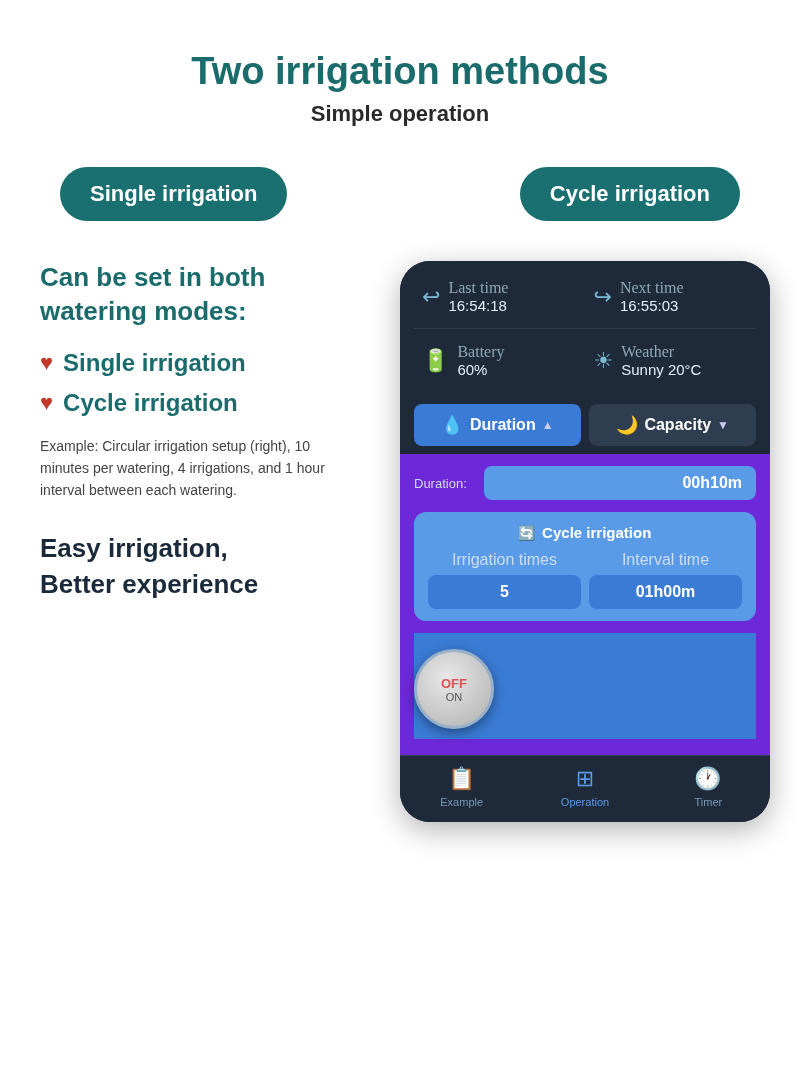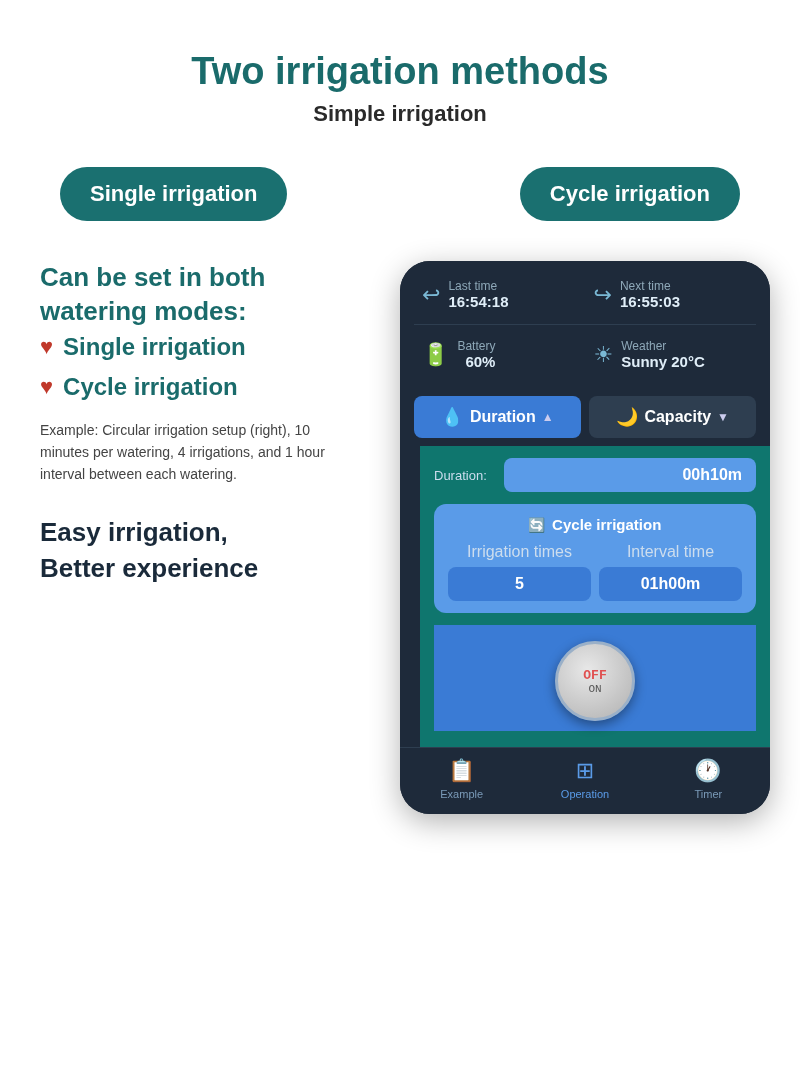--- a/index.html
+++ b/index.html
@@ -64,21 +64,21 @@
     .left-col {
       flex: 1;
       padding-right: 10px;
     }
 
     .can-be-set {
       font-size: 26px;
       font-weight: bold;
       color: #1a6b6b;
       line-height: 1.3;
-      margin-bottom: 4px;
+      margin-bottom: 20px;
     }
 
     .bullet-item {
       display: flex;
       align-items: center;
       gap: 10px;
       margin-bottom: 12px;
     }
     .heart-icon {
       color: #c0392b;
@@ -132,28 +132,28 @@
       display: flex;
       align-items: center;
       gap: 8px;
       padding: 6px 8px;
     }
     .info-icon {
       font-size: 22px;
       color: #7ab8d4;
     }
     .info-label {
-      font-size: 12px;
+      font-size: 16px;
       color: #8ea8b8;
+      font-family: Liberation Serif, serif;
     }
     .info-value {
       font-size: 15px;
-      font-weight: bold;
+      font-weight: normal;
       color: #e0eef8;
-      text-align: right;
     }
 
     
     .phone-divider {
       height: 1px;
       background: #2e3e50;
       margin: 0 14px;
     }
 
     
@@ -196,23 +196,22 @@
       font-weight: bold;
       color: #fff;
     }
     .mode-tab-arrow {
       font-size: 12px;
       color: #cce;
     }
 
     
     .blue-area {
-      background: #0f766e;
+      background: #6d28d9;
       padding: 12px 14px 16px 14px;
-      margin-left: 20px;
     }
 
     .duration-row {
       display: flex;
       align-items: center;
       margin-bottom: 12px;
     }
     .duration-label {
       font-size: 13px;
       color: #cde;
@@ -269,24 +268,22 @@
       padding: 8px;
       text-align: center;
       color: #fff;
       font-size: 16px;
       font-weight: bold;
     }
 
     
     .toggle-section {
       display: flex;
-      justify-content: center;
       padding: 16px 0 10px 0;
       background: #3a7bd5;
-      font-family: Liberation Mono, monospace;
     }
     .toggle-btn {
       width: 80px;
       height: 80px;
       border-radius: 50%;
       background: radial-gradient(circle at 40% 35%, #e8e8e8, #b0b0b0);
       display: flex;
       flex-direction: column;
       align-items: center;
       justify-content: center;
@@ -333,21 +330,21 @@
       color: #5a9be8;
     }
   </style>
 </head>
 <body>
 
 <div class="page-container">
 
   <div class="header-section">
     <div class="main-title">Two irrigation methods</div>
-    <div class="sub-title">Simple irrigation</div>
+    <div class="sub-title">Simple operation</div>
   </div>
 
   <div class="badges-row">
     <div class="badge">Single irrigation</div>
     <div class="badge">Cycle irrigation</div>
   </div>
 
   <div class="main-content">
 
     <div class="left-col">

